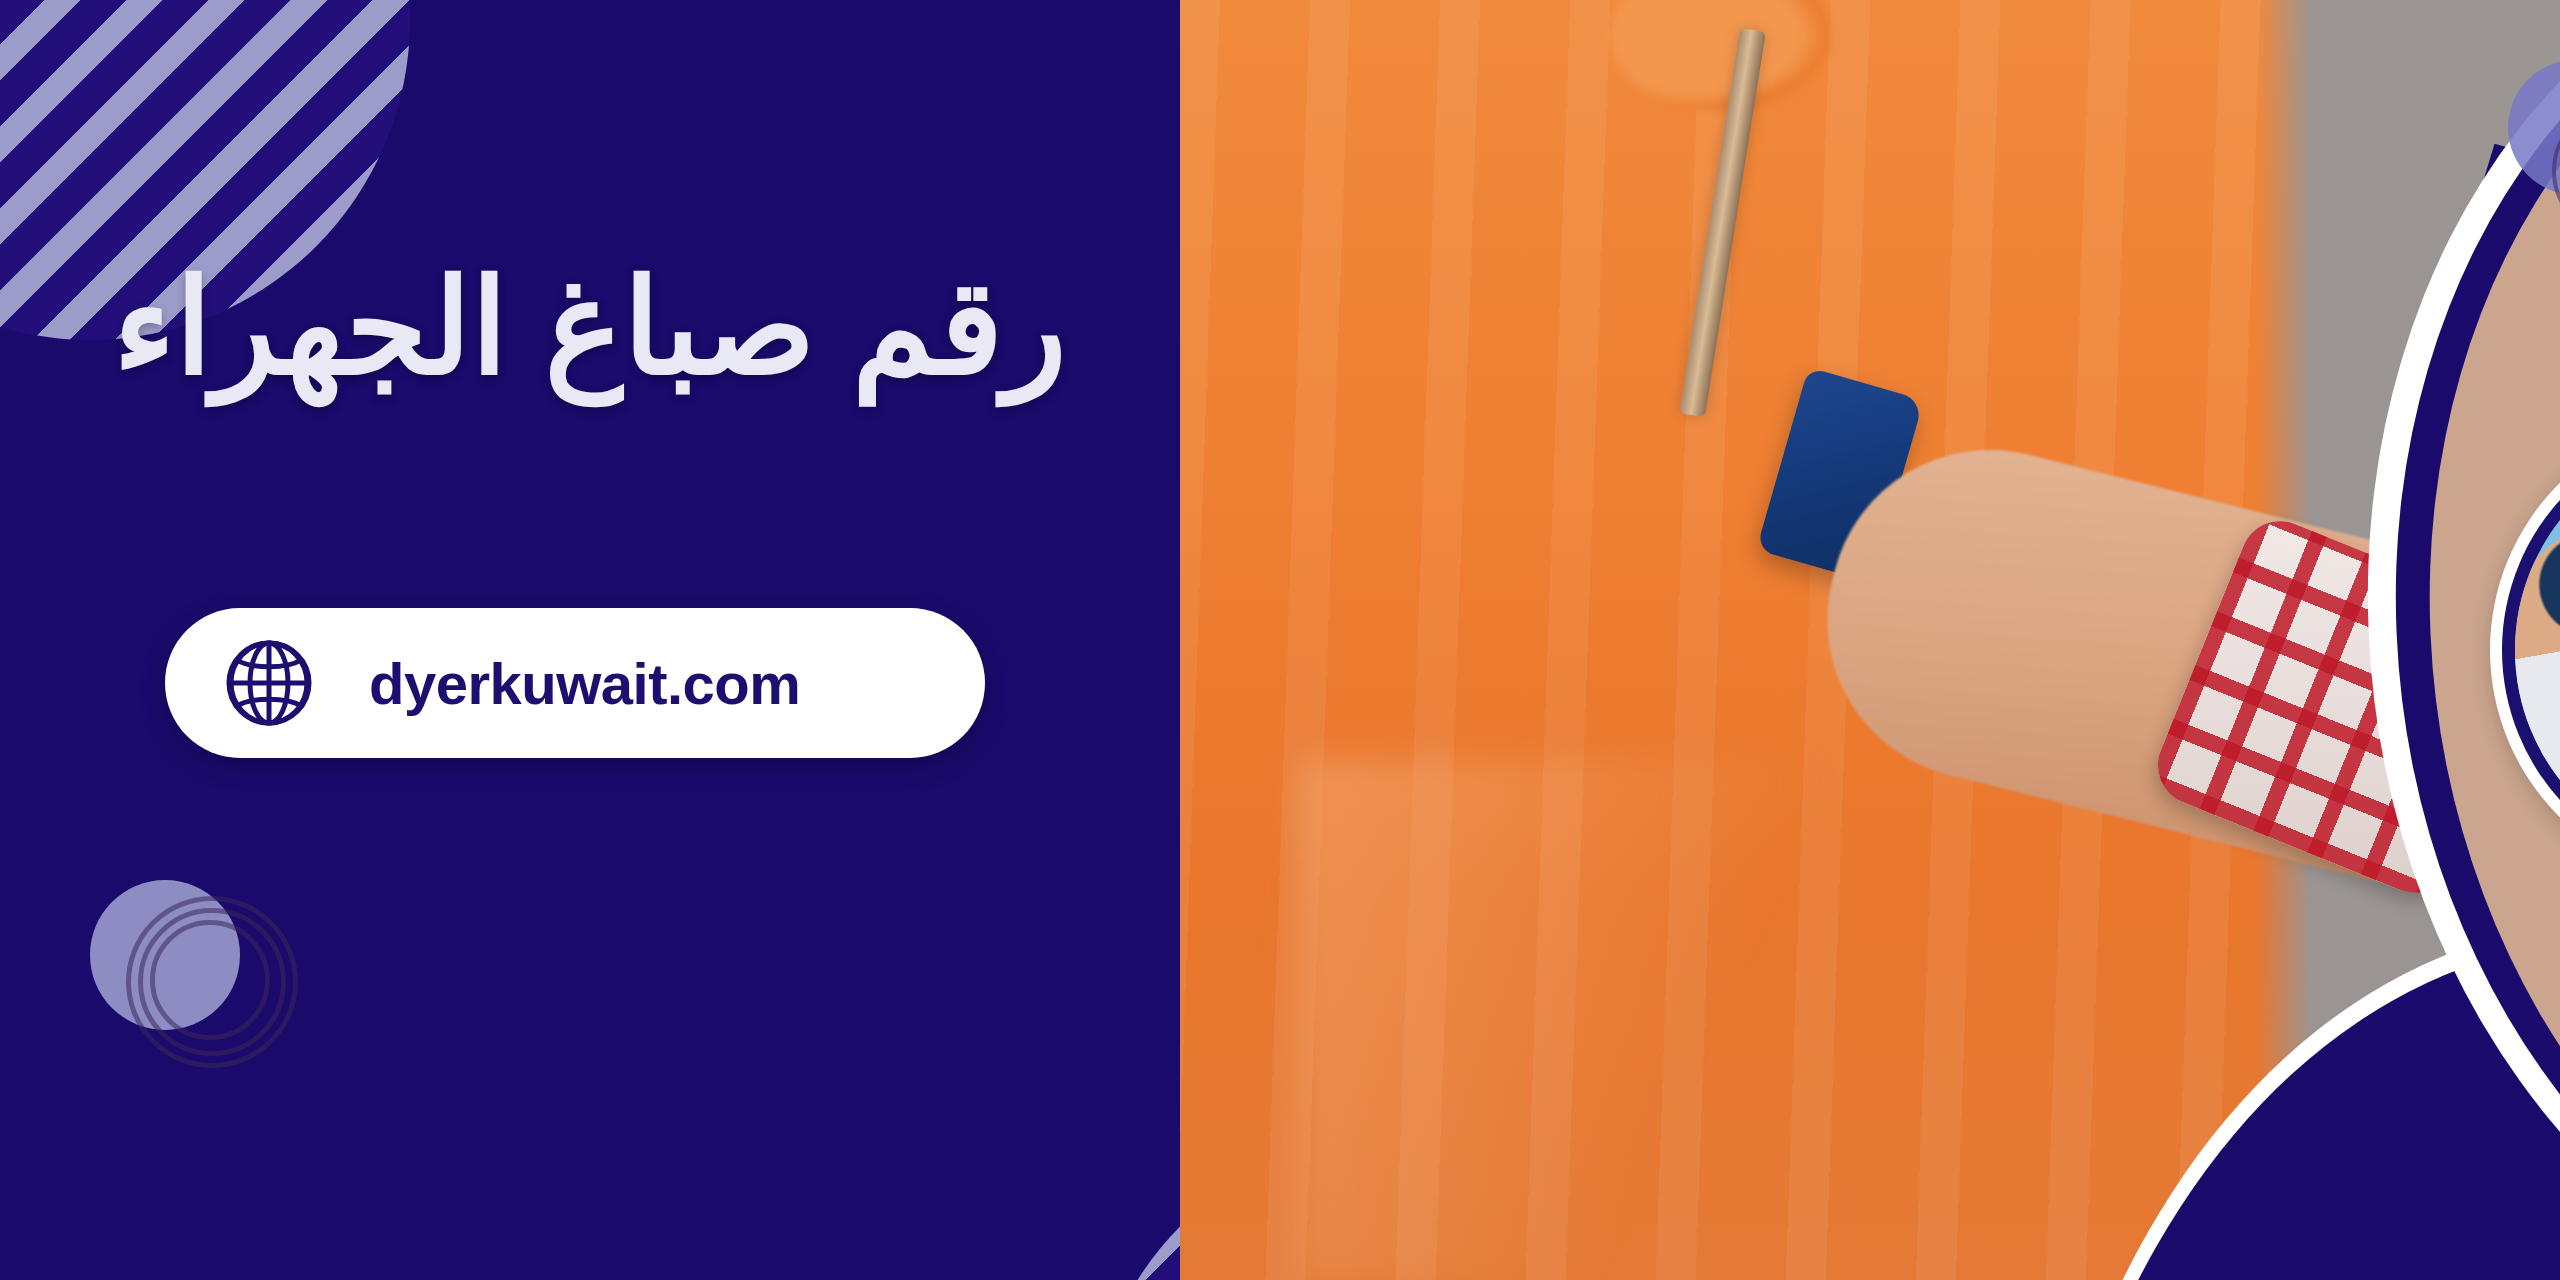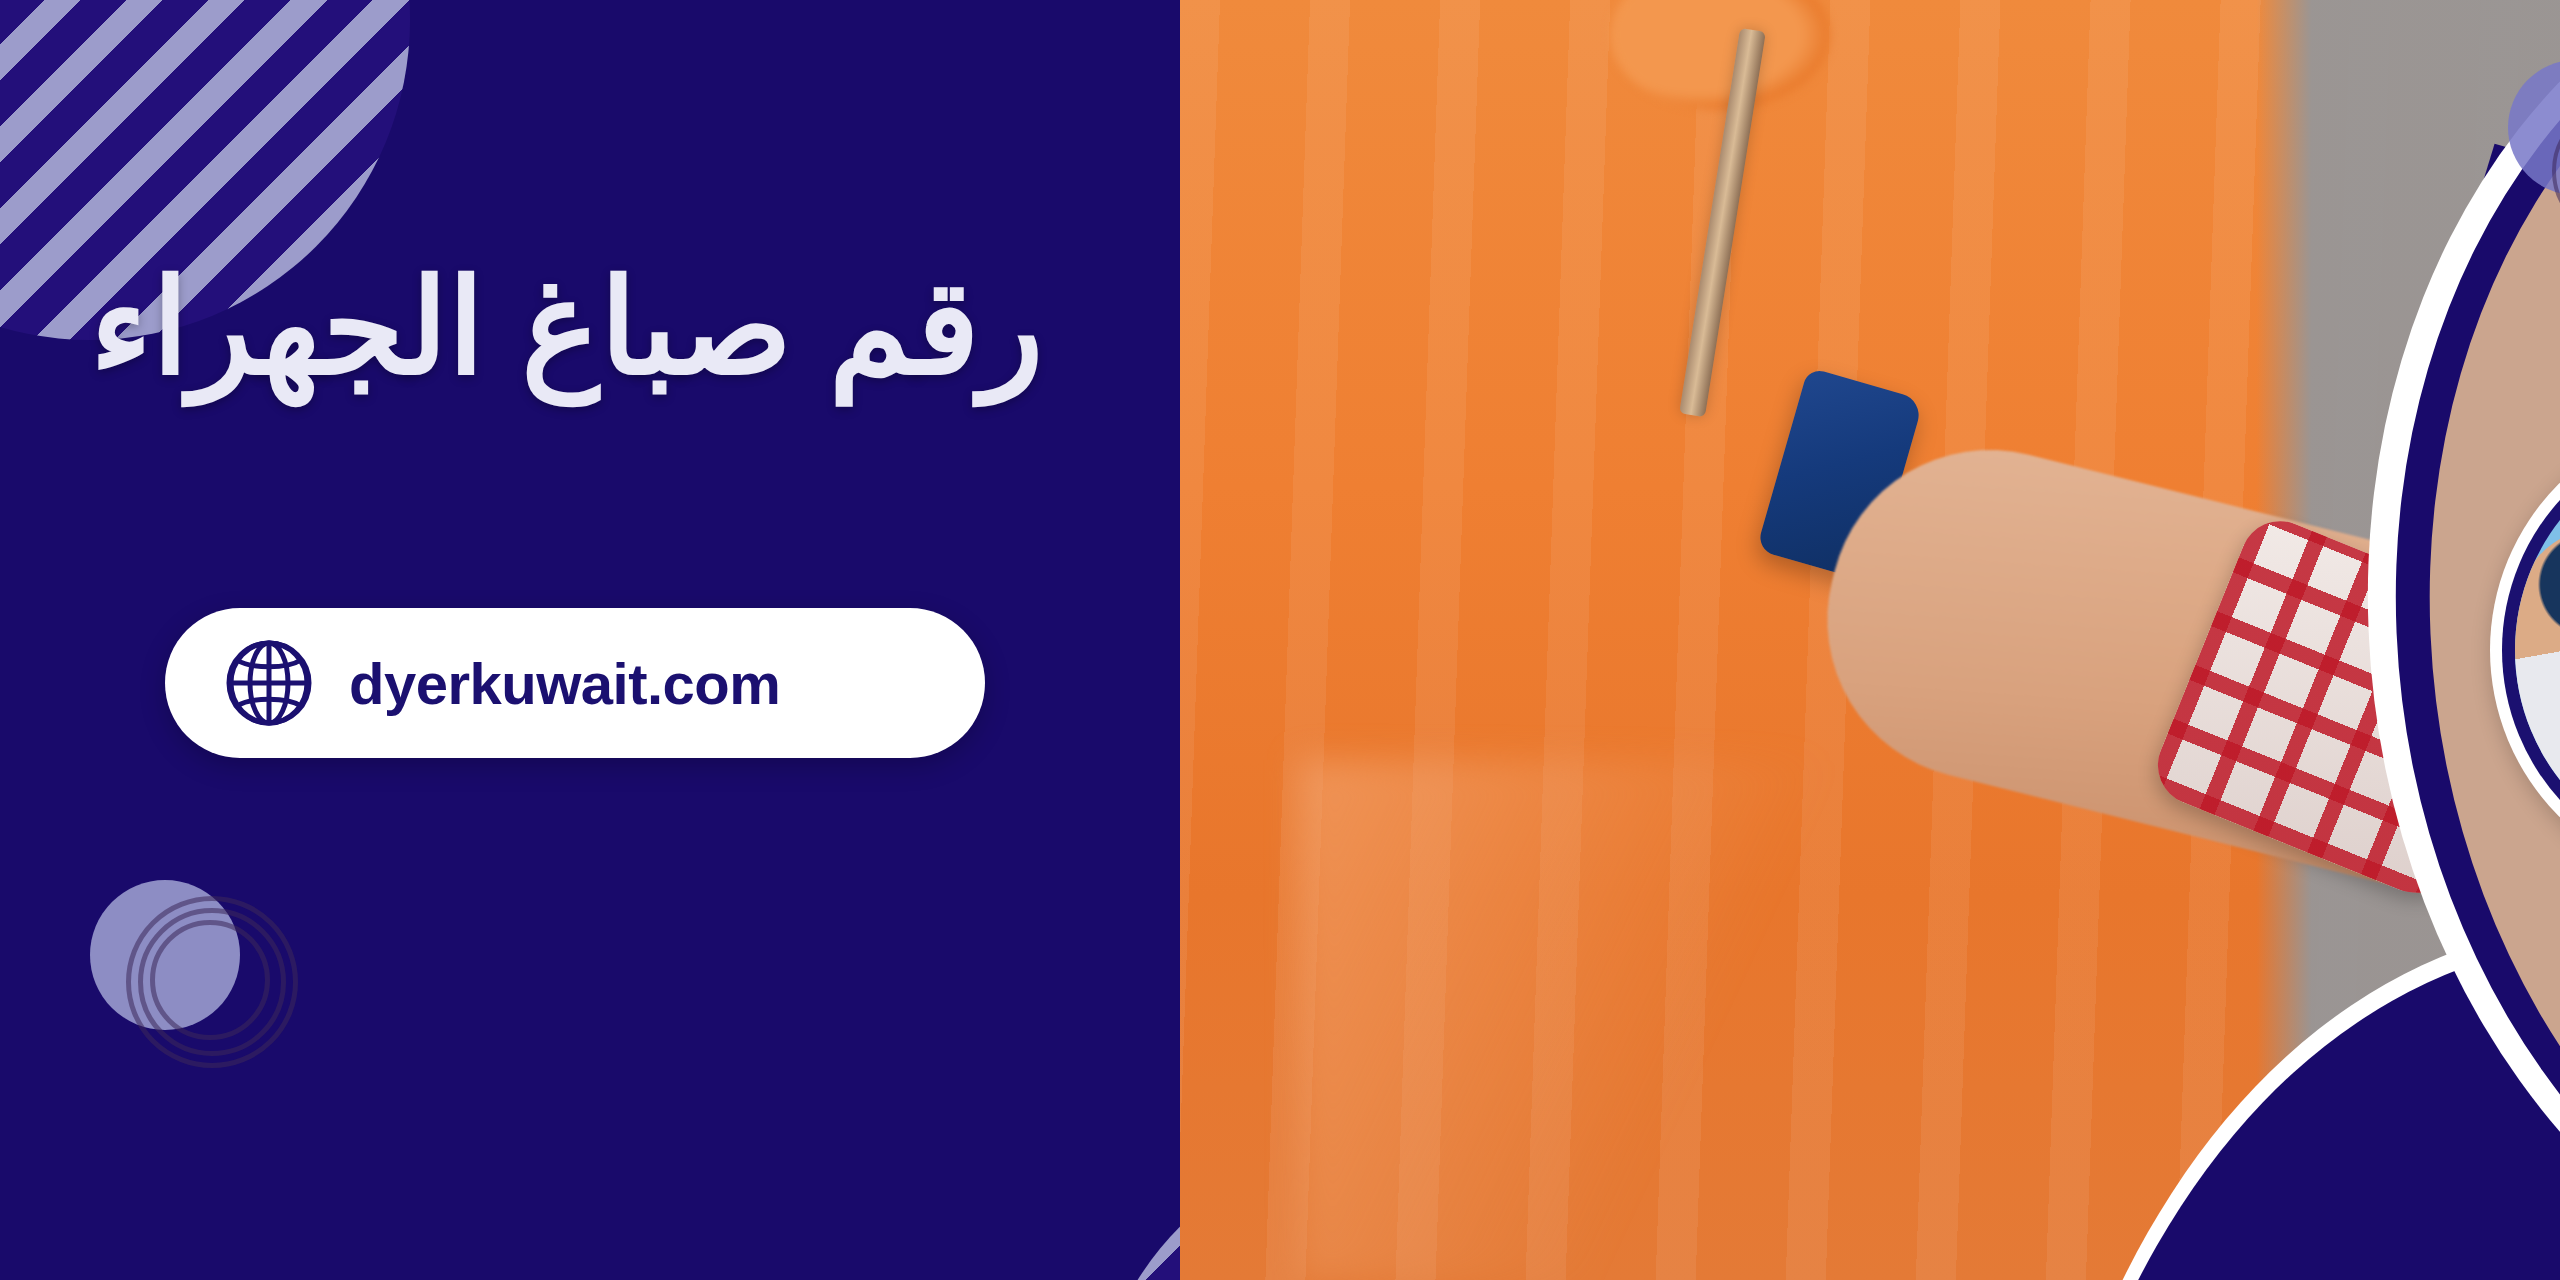--- a/index.html
+++ b/index.html
@@ -239,40 +239,40 @@
       linear-gradient(150deg,#ffffff 0 28%, #d69a76 28% 62%, #f4f4f6 62% 100%);
     border-radius:28% 40% 20% 46%;
     transform:rotate(-14deg);
   }
 
   
   #headline{
     position:absolute;
     left:90px; top:250px;
     width:1000px;
-    text-align:left;
+    text-align:center;
     direction:rtl;
     color:#e9e9f6;
     font-size:132px;
     font-weight:bold;
     line-height:1.18;
     letter-spacing:0;
     text-shadow:0 3px 10px rgba(0,0,0,.28);
     white-space:nowrap;
   }
 
   #url-pill{
     position:absolute;
     left:165px; top:608px;
     width:820px; height:150px;
     background:#ffffff;
     border-radius:78px;
     display:flex;
     align-items:center;
-    gap:32px;
+    gap:52px;
     padding:0 56px;
     box-shadow:0 8px 26px rgba(0,0,0,.22);
     cursor:pointer;
   }
   #url-pill .globe{flex:0 0 auto;display:block;}
   #url-text{
     color:#1b1070;
     font-size:58px;
     font-weight:bold;
     letter-spacing:-.5px;

